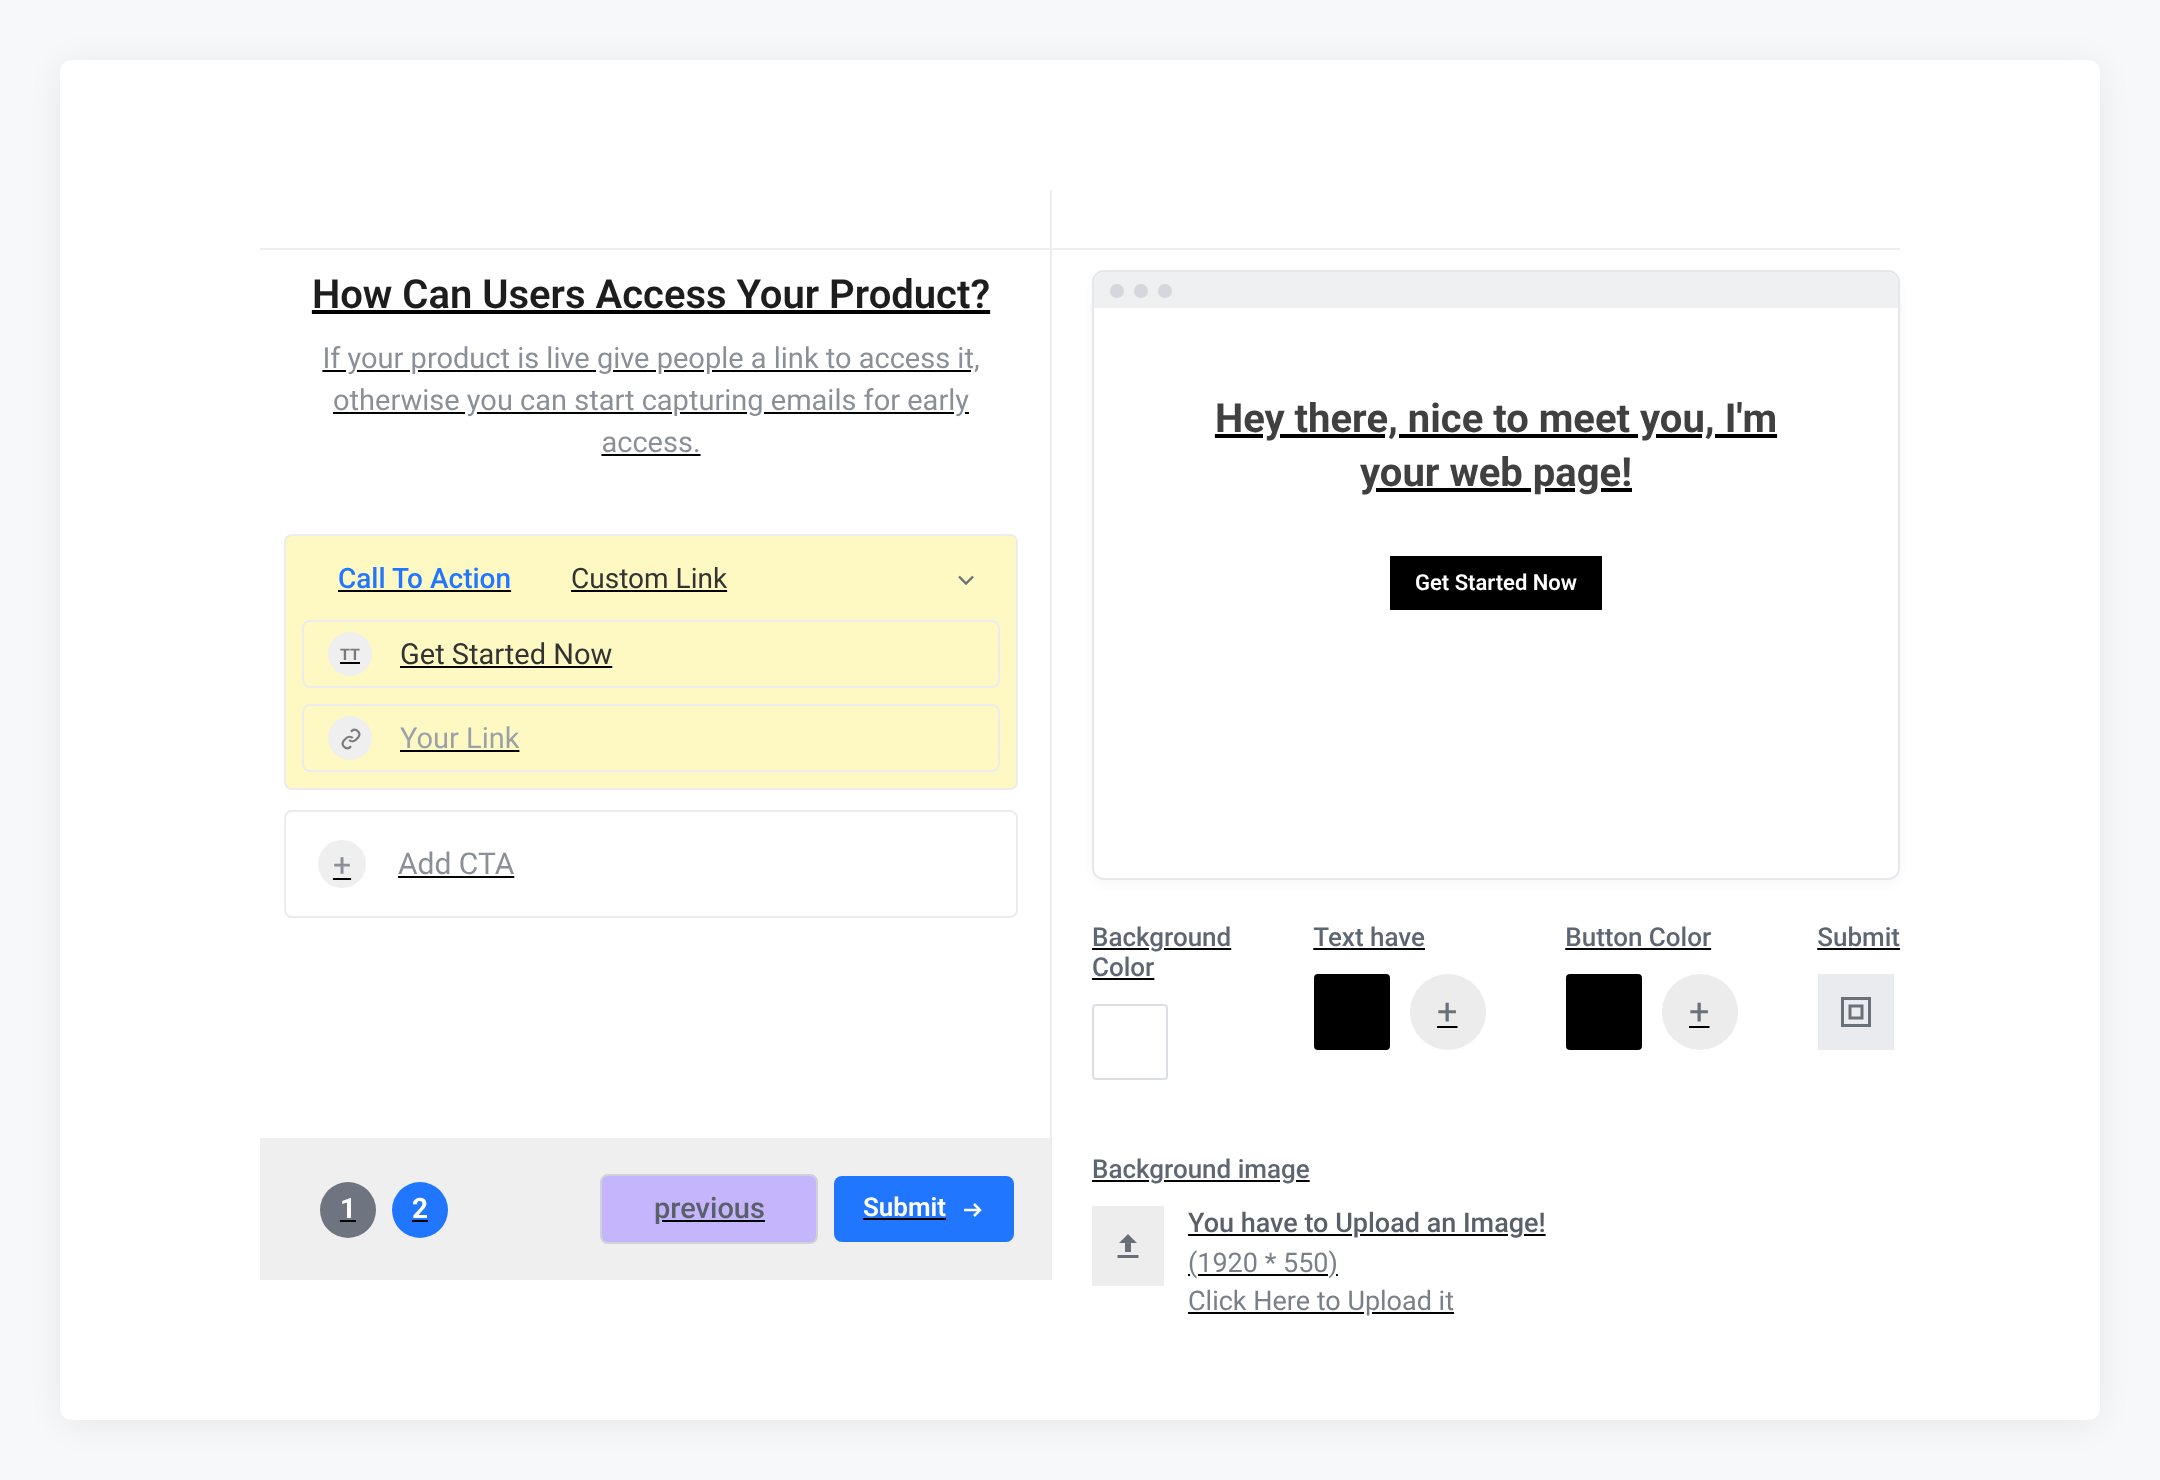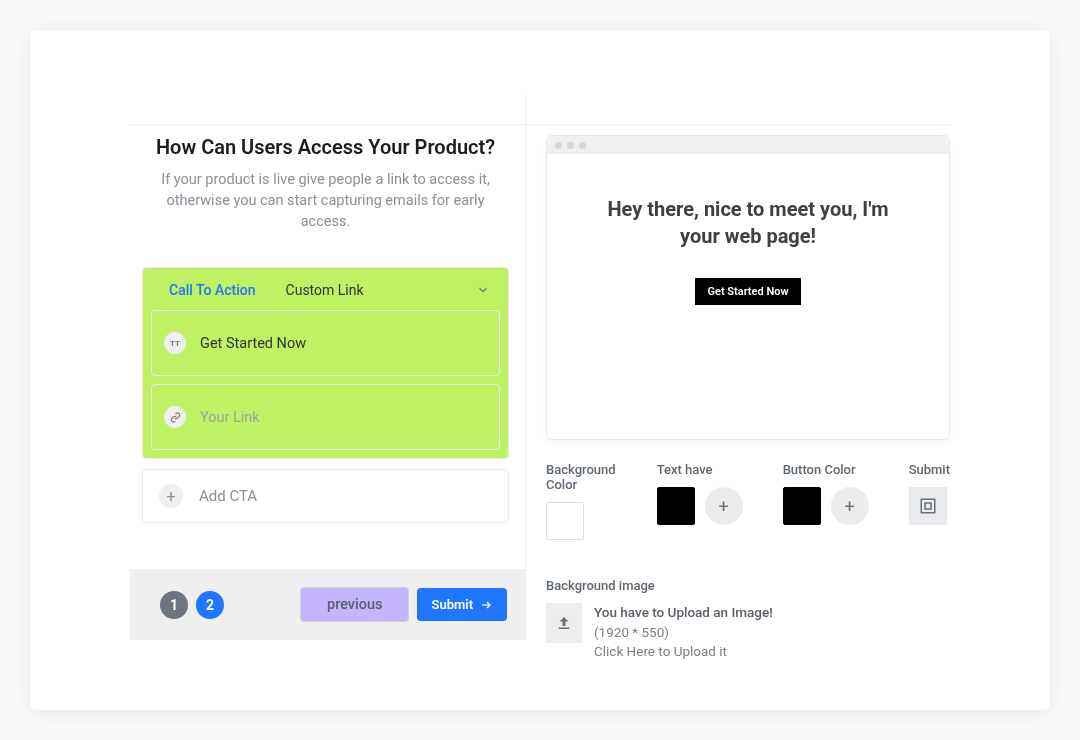--- a/index.html
+++ b/index.html
@@ -1,37 +1,37 @@
 <!DOCTYPE html>
 <html><head>
 <meta charset="utf-8">
 <style>
   * { box-sizing: border-box; margin: 0; padding: 0; font-family: -apple-system, BlinkMacSystemFont, "Segoe UI", Roboto, "Helvetica Neue", Arial, sans-serif; }
   body { background: #f7f8fa; width: 1080px; height: 740px; overflow: hidden; }
   .card {
     background: #fff; margin: 30px; border-radius: 6px;
     box-shadow: 0 2px 18px rgba(0,0,0,.07);
-    height: 680px; position: relative; padding-top: 65px;
+    height: 680px; position: relative; padding-top: 65px; text-decoration: underline;
   }
   .topline { position:absolute; top:94px; left:100px; right:100px; height:1px; background:#eee; }
   .cols { display:flex; margin: 0 100px; height: 545px; }
   .left { width: 395px; display:flex; flex-direction:column; }
   .right { flex:1; padding-left: 20px; }
   .vline { width:1px; background:#ededed; height: 545px; }
 
   .left-inner { padding-top: 40px; text-align:center; }
   .title { font-size: 20px; font-weight:600; color:#1d1d1d; }
   .subtitle { font-size: 14.5px; color:#8a8f98; margin: 10px 18px 0 18px; line-height:1.45; }
 
-  .panel { margin-top: 35px; border:1px solid #ececec; border-radius:4px; background:#bef264; text-align:left; }
+  .panel { margin-top: 35px; border:1px solid #ececec; border-radius:4px; background:#fef9c3; text-align:left; }
   .panel-row1 { display:flex; align-items:center; padding: 14px 18px 12px 26px; }
   .cta-label { color:#2176ff; font-size:14px; font-weight:500; }
   .select-custom { margin-left: 30px; flex:1; display:flex; align-items:center; color:#333; font-size:14px; cursor:pointer;gap:20px; }
   .chevron { margin-left:auto; width:14px; height:14px; }
-  .field { margin: 0 8px 8px 8px; border:1px solid #ececec; border-radius:4px; display:flex; align-items:center; padding:21px 12px; }
+  .field { margin: 0 8px 8px 8px; border:1px solid #ececec; border-radius:4px; display:flex; align-items:center; padding:5px 12px; }
   .field:first-of-type { margin-top: 4px; }
   .field .icon-circle { width:22px; height:22px; border-radius:50%; background:#efefef; display:flex; align-items:center; justify-content:center; color:#7b7b7b; margin-right:14px; flex-shrink:0; }
   .field input { border:none; outline:none; font-size:14.5px; width:100%; color:#333; background:transparent; }
   .field input::placeholder { color:#9aa1aa; }
 
   .add-cta { margin-top: 10px; border:1px solid #ececec; border-radius:4px; padding:14px 16px; display:flex; align-items:center; cursor:pointer; text-align:left; }
   .add-cta .plus { width:24px; height:24px; border-radius:50%; background:#efefef; color:#8a8f98; display:flex; align-items:center; justify-content:center; font-size:16px; margin-right:16px; }
   .add-cta span.label { color:#8a8f98; font-size:15px; }
 
   .footer { margin-top:auto; background:#efefef; display:flex; align-items:center; padding:18px 18px 18px 30px; }

